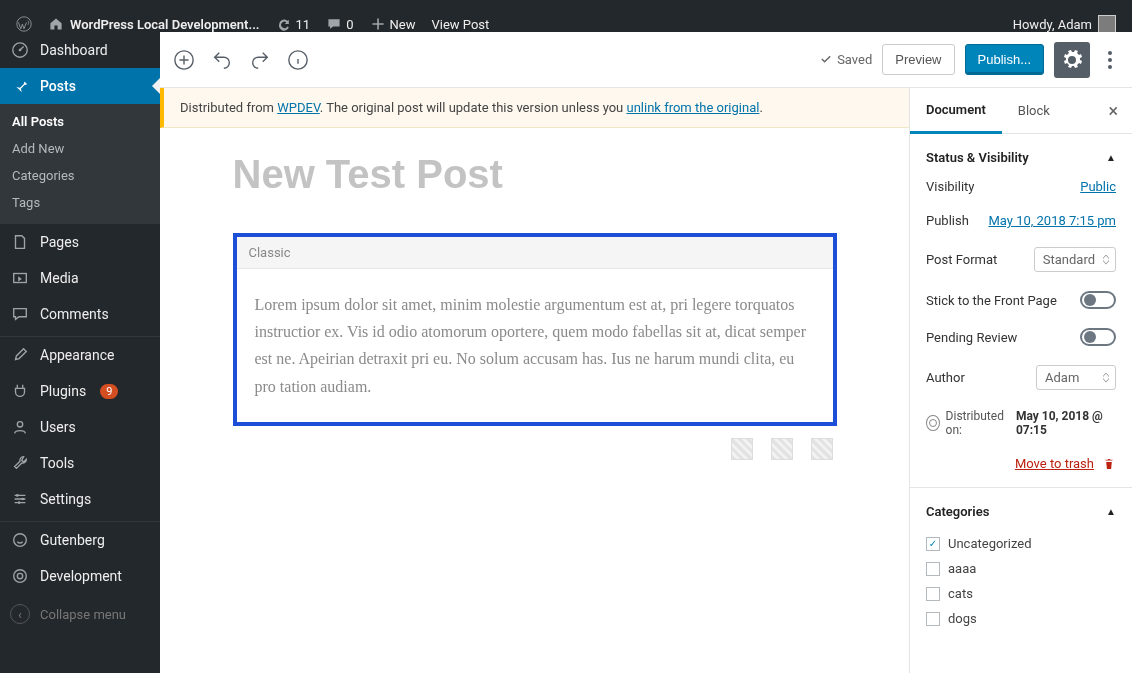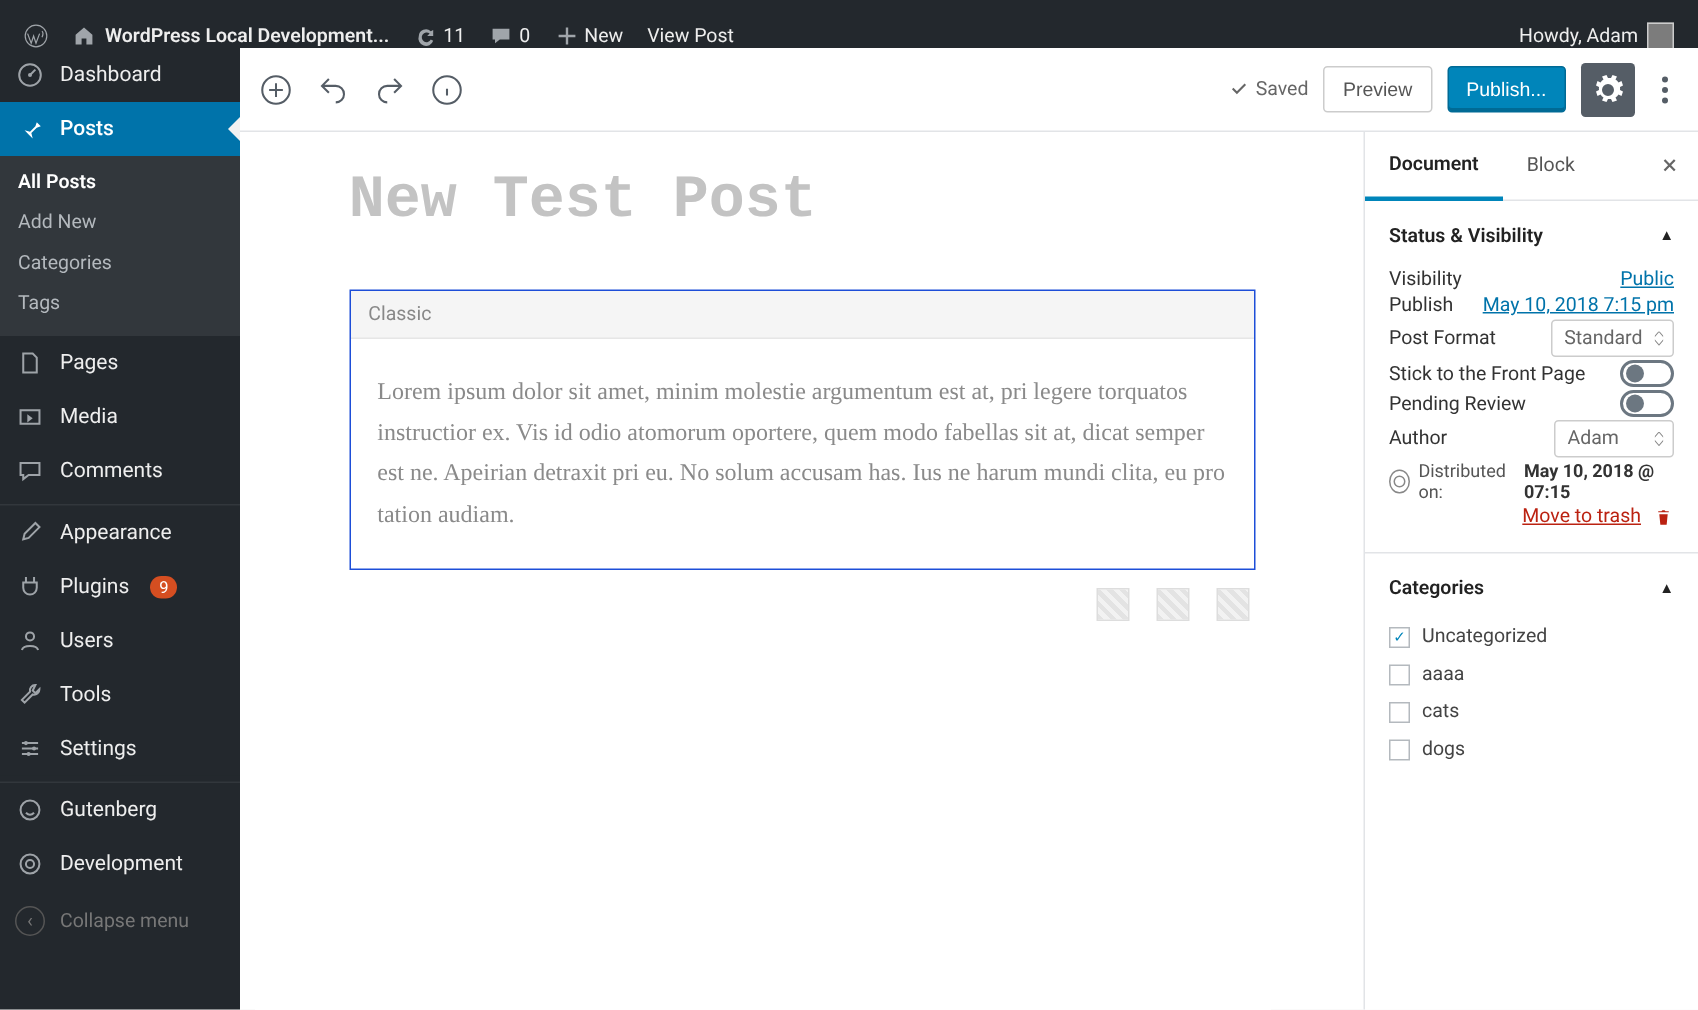--- a/index.html
+++ b/index.html
@@ -48,37 +48,37 @@
   .kebab span{width:4px;height:4px;background:#555d66;border-radius:50%;}
 
   .content-row { flex:1; display:flex; min-height:0;}
   .editor-col { flex:1; display:flex; flex-direction:column; min-width:0;}
 
   .notice { background:#fef8ee; border-bottom:1px solid #f0e6c8; border-left:4px solid #ffb900; padding:12px 16px; font-size:13px; color:#444;}
   .notice a { color:#0073aa;}
 
   .editor-body { flex:1; overflow:auto; padding:24px 0;}
   .editor-inner { max-width:640px; margin:0 auto; padding:0 18px;}
-  .post-title { font-family: Liberation Mono, monospace; font-size:40px; font-weight:700; color:#c3c3c3; margin-bottom:28px;}
-  .block { border:1px solid #1d4ed8;margin-top:36px;}
+  .post-title { font-family: Liberation Sans, sans-serif; font-size:40px; font-weight:700; color:#c3c3c3; margin-bottom:28px;}
+  .block { border:4px solid #1d4ed8;margin-top:36px;}
   .block-header { background:#f5f5f5; border-bottom:1px solid #e6e6e6; padding:8px 12px; color:#888; font-size:13px;}
   .block-body { padding:22px 18px; font-family: Georgia, 'Times New Roman', serif; font-size:16px; line-height:1.7; color:#8a8a8a;}
   .block-toolbar { display:flex; justify-content:flex-end; gap:18px; padding:12px 4px; }
   .block-toolbar .ph { width:22px;height:22px; background:repeating-linear-gradient(45deg,#e3e3e3,#e3e3e3 3px,#f2f2f2 3px,#f2f2f2 6px); border:1px solid #ddd;}
 
   
   .settings { width:223px; border-left:1px solid #e2e4e7; background:#fff; display:flex; flex-direction:column;}
   .tabs { display:flex; align-items:center; border-bottom:1px solid #e2e4e7; position:relative;}
   .tab { padding:14px 16px; font-size:13px; color:#555; cursor:pointer;}
   .tab.active { color:#222; font-weight:600; border-bottom:3px solid #0085ba; margin-bottom:-1px;}
   .tabs .close { margin-left:auto; padding:0 14px; color:#666; font-size:18px; cursor:pointer;}
   .panel { border-bottom:1px solid #e2e4e7; padding:16px;}
   .panel-head { display:flex; align-items:center; justify-content:space-between; font-weight:600; font-size:13px; color:#222; cursor:pointer;}
   .panel-head .caret { font-size:10px;}
-  .panel-body { margin-top:14px; display:flex; flex-direction:column; gap:2px; font-size:13px;}
+  .panel-body { margin-top:14px; display:flex; flex-direction:column; gap:19px; font-size:13px;}
   .row { display:flex; align-items:center; justify-content:space-between;}
   .row .label { color:#333;}
   .link-blue { color:#0073aa; text-decoration:underline; cursor:pointer;}
   .select-faux { border:1px solid #ccc; border-radius:3px; padding:4px 20px 4px 8px; color:#666; font-size:13px; position:relative; background:#fff;}
   .select-faux::after { content:""; position:absolute; right:6px; top:50%; width:6px;height:10px; transform:translateY(-50%); background:linear-gradient(#888,#888); clip-path: polygon(0 35%,50% 0,100% 35%,100% 45%,50% 10%,0 45%,0 55%,50% 90%,100% 55%,100% 65%,50% 100%,0 65%);}
   .toggle { width:36px; height:18px; border:2px solid #6c7781; border-radius:18px; position:relative;}
   .toggle::after { content:""; position:absolute; left:2px; top:1px; width:12px;height:12px; background:#6c7781; border-radius:50%;}
   .dist-row { display:flex; align-items:center; gap:6px; color:#555; font-size:12px;}
   .dist-row .bold { font-weight:700; color:#333;}
   .dist-icon { width:16px;height:16px;border:1.5px solid #888;border-radius:50%;display:flex;align-items:center;justify-content:center;}
@@ -299,20 +299,23 @@
       <div class="kebab">
           <span></span>
           <span></span>
           <span></span>
         </div>
     </div>
   </div>
 
   <div class="content-row">
     <div class="editor-col">
+      <div class="notice">
+        <span>Distributed from </span><a>WPDEV</a><span>. The original post will update this version unless you </span><a>unlink from the original</a><span>.</span>
+      </div>
       <div class="editor-body">
         <div class="editor-inner">
           <div class="post-title">New Test Post</div>
           <div class="block">
             <div class="block-header">Classic</div>
             <div class="block-body">Lorem ipsum dolor sit amet, minim molestie argumentum est at, pri legere torquatos instructior ex. Vis id odio atomorum oportere, quem modo fabellas sit at, dicat semper est ne. Apeirian detraxit pri eu. No solum accusam has. Ius ne harum mundi clita, eu pro tation audiam.</div>
           </div>
           <div class="block-toolbar">
             <div class="ph"></div>
             <div class="ph"></div>

